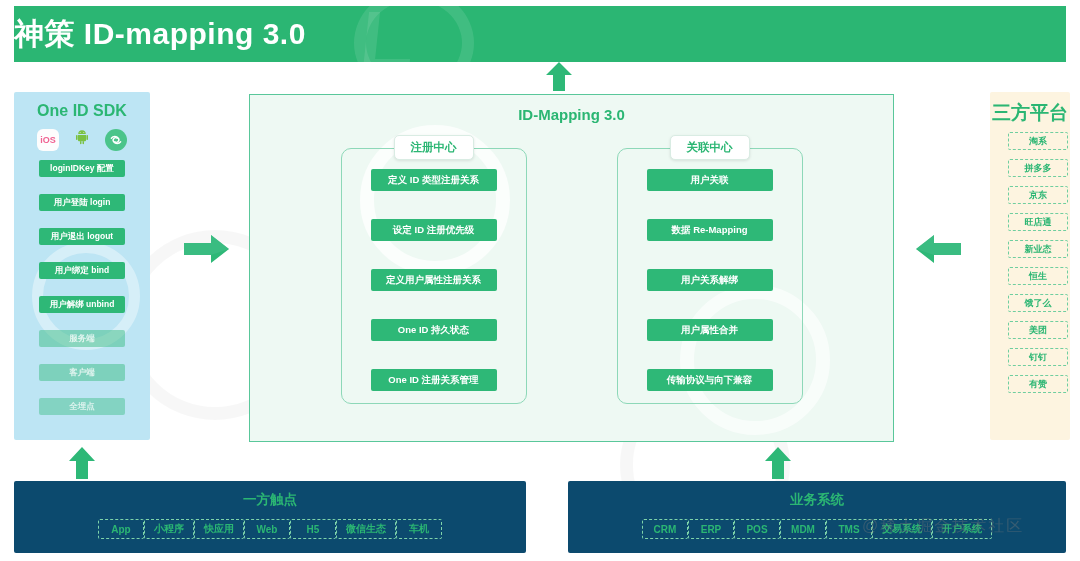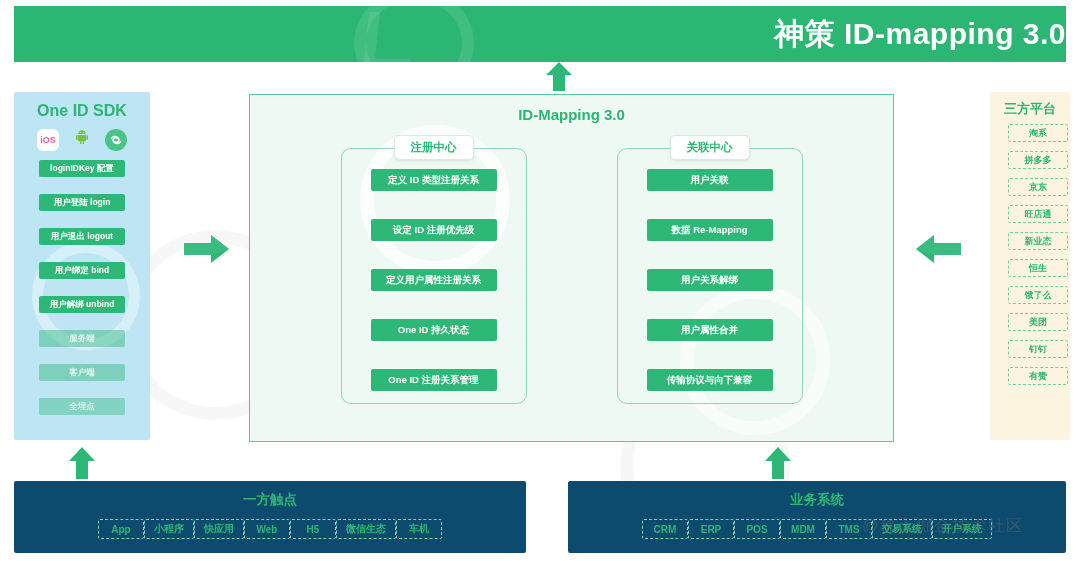--- a/index.html
+++ b/index.html
@@ -8,21 +8,21 @@
     background: #ffffff;
     font-family: "Liberation Sans", "DejaVu Sans", sans-serif;
     overflow: hidden;
   }
   #stage { position: relative; width: 1080px; height: 561px; background:#fff; }
 
   
   .header {
     position: absolute; left: 14px; top: 6px; width: 1052px; height: 56px;
     background: #2bb673;
-    display: flex; align-items: center; justify-content: flex-end;
+    display: flex; align-items: center; justify-content: flex-start;
     overflow: hidden;
   }
   .header-title {
     color: #ffffff; font-size: 30px; font-weight: 700; letter-spacing: .5px;
     position: relative; z-index: 2;
   }
   .header-wm {
     position: absolute; left: 340px; top: -18px; width: 120px; height: 110px;
     border: 12px solid rgba(255,255,255,0.10); border-radius: 50%;
     z-index: 1;
@@ -115,21 +115,21 @@
     border-radius: 2px; white-space: nowrap;
   }
   .core-btn:last-child { margin-bottom: 0; }
 
   
   .third {
     position: absolute; left: 990px; top: 92px; width: 80px; height: 348px;
     background: #fdf4e0; border-radius: 2px;
   }
   .third-title {
-    text-align: center; color: #2bb673; font-size: 13px; font-weight: 700;
+    text-align: center; color: #2bb673; font-size: 19px; font-weight: 700;
     margin-top: 8px;
   }
   .third-list { margin-top: 6px; padding-left: 16px; }
   .third-item {
     width: 60px; height: 18px; margin: 0 auto 9px;
     border: 1px dashed #6fce9f; border-radius: 2px;
     color: #2bb673; font-size: 9px; font-weight: 700;
     display: flex; align-items: center; justify-content: center;
     white-space: nowrap;
   }

